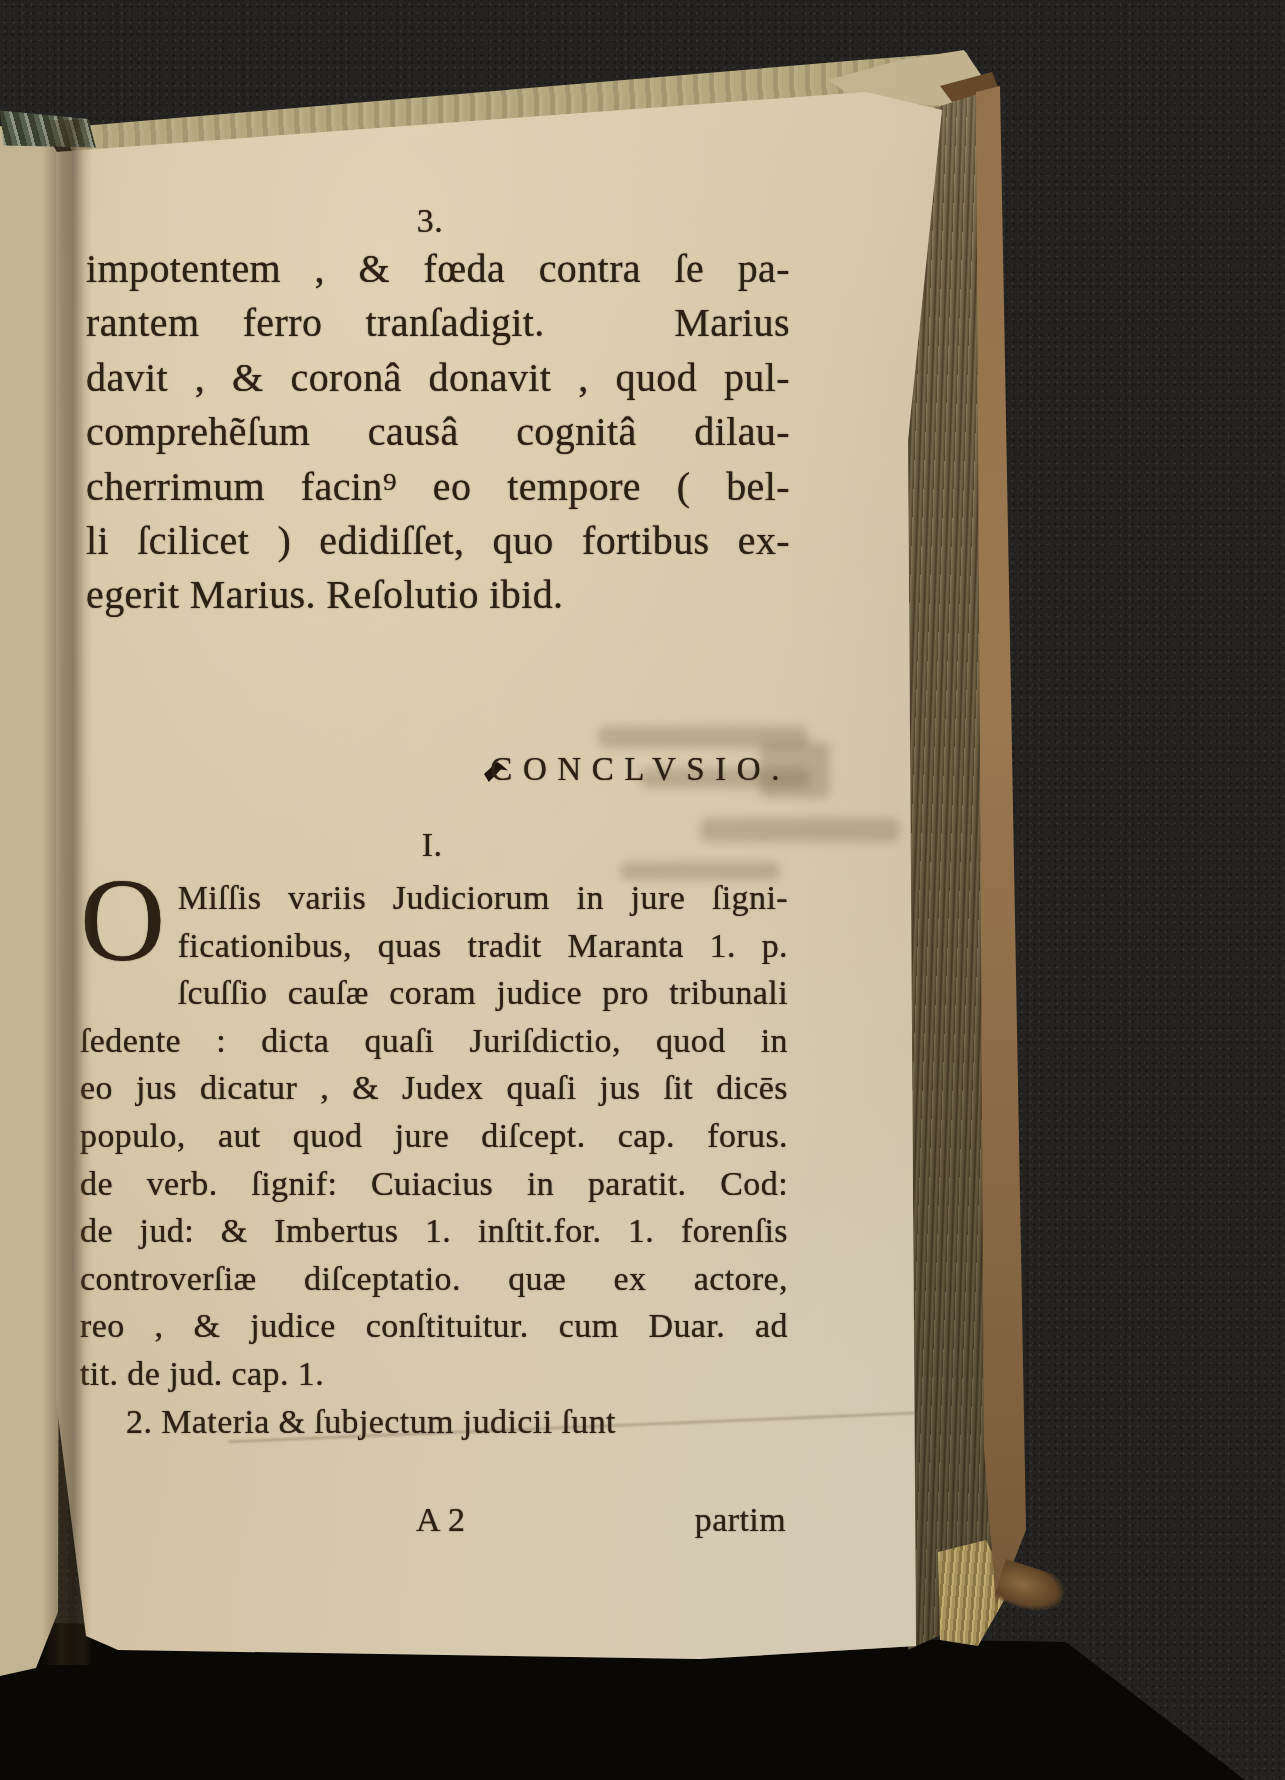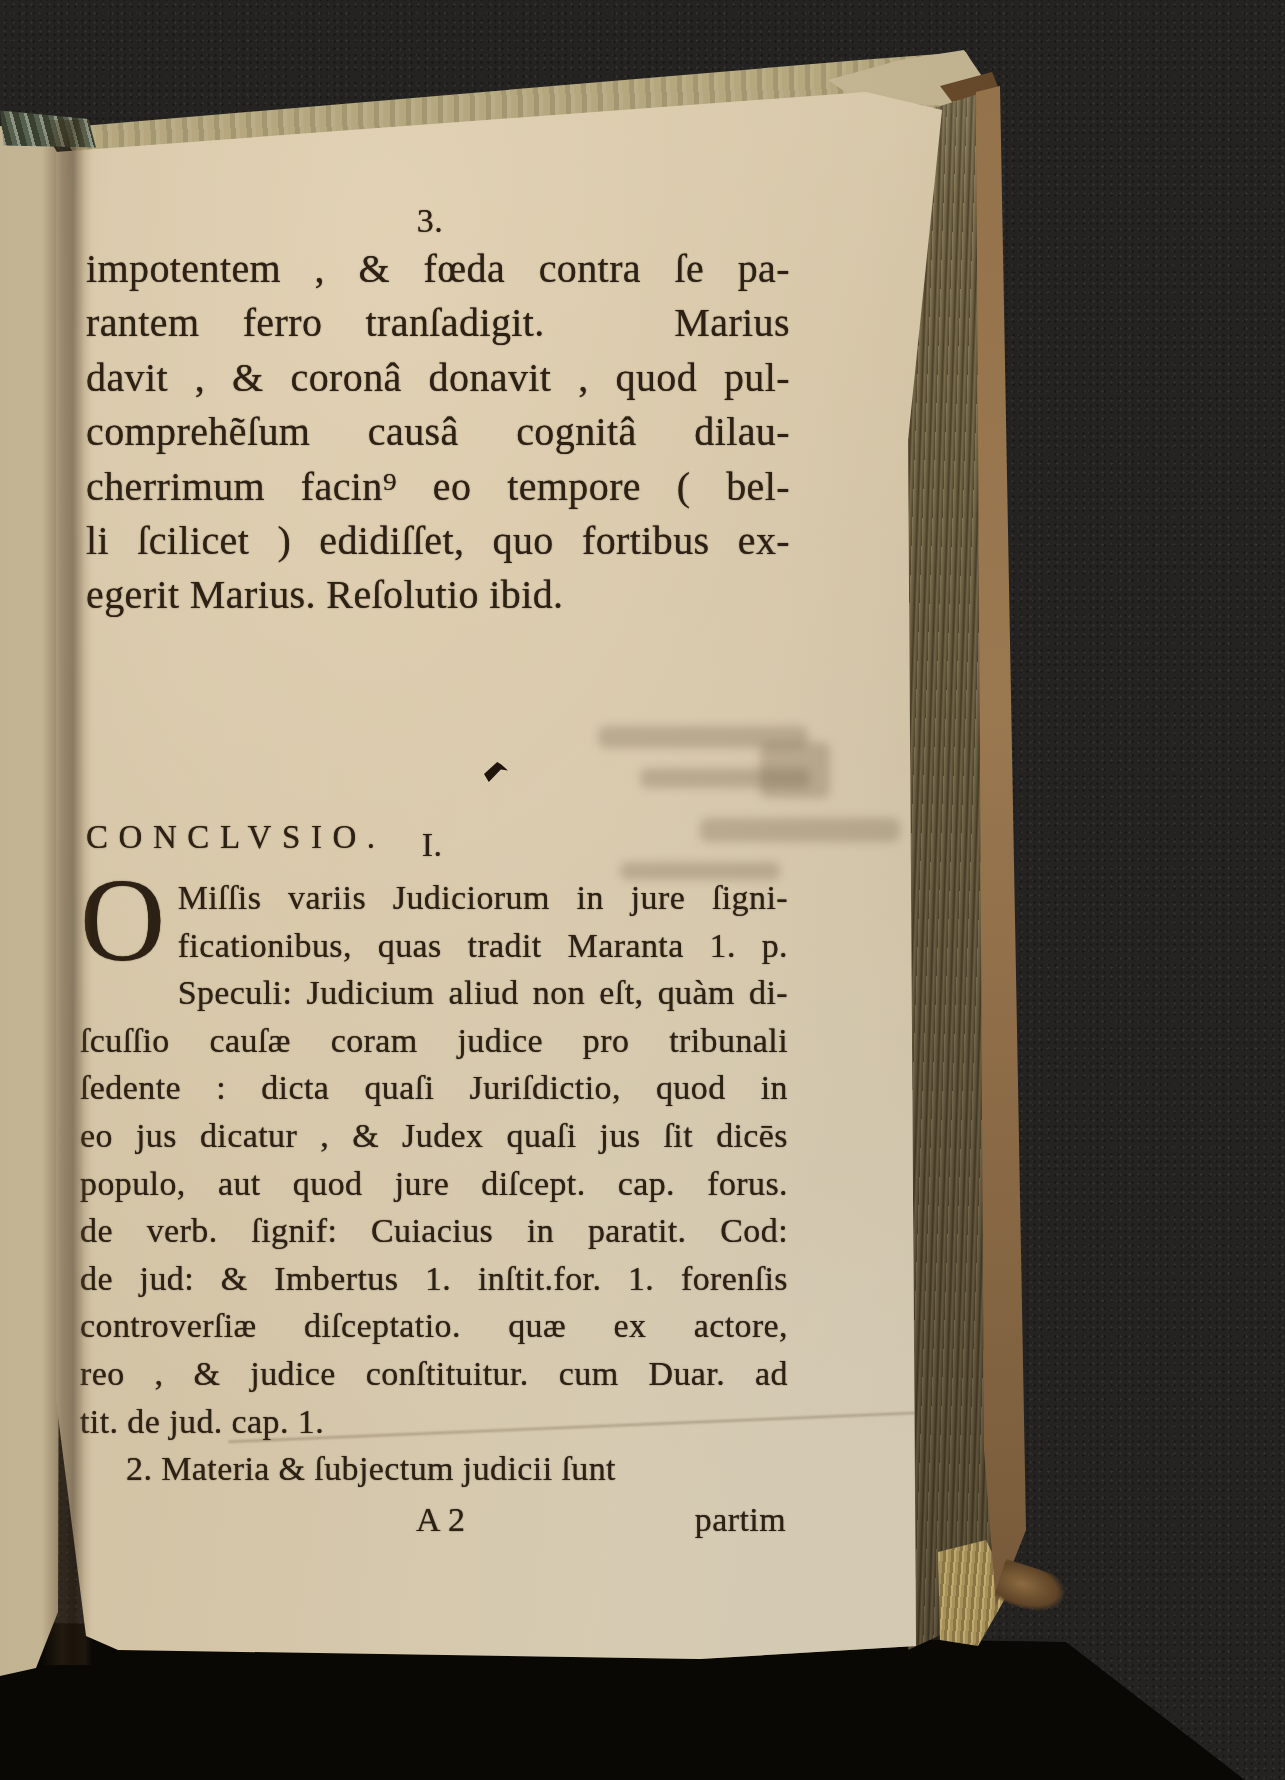--- a/index.html
+++ b/index.html
@@ -107,21 +107,21 @@
   }
   
   .print{color:#2c2114;text-shadow:0 0 1.2px rgba(40,28,16,.85);letter-spacing:.4px;}
   .pagenum{left:385px;top:202px;width:90px;font-size:34px;text-align:center;}
   .para1{left:86px;top:242px;width:704px;font-size:40px;line-height:54.4px;}
   .para2{left:80px;top:874px;width:708px;font-size:34px;line-height:47.6px;}
   .tline{text-align:justify;text-align-last:justify;white-space:normal;}
   .tline.no-just{text-align:center;text-align-last:left;}
   .tline.indent{padding-left:46px;}
   .tline em{font-style:italic;font-size:.84em;letter-spacing:.2px;}
-  .heading{left:86px;top:819px;width:704px;font-size:33px;letter-spacing:.32em;text-align:left;}
+  .heading{left:86px;top:751px;width:704px;font-size:33px;letter-spacing:.32em;text-align:right;}
   .numeral{left:86px;top:826px;width:692px;font-size:34px;text-align:center;}
   .dropcap{
     float:left;font-size:118px;line-height:86px;height:94px;
     padding:4px 12px 0 0;color:#2c2114;
   }
   .sig-row{left:86px;top:1501px;width:700px;font-size:34px;}
   .sig-mark{margin-left:330px;}
   .catchword{float:right;}
 </style>
 </head>
@@ -188,21 +188,20 @@
     </div>
 
   <div class="abs print heading">CONCLVSIO.</div>
 
   <div class="abs print numeral">I.</div>
 
   <div class="abs print para2">
     <span class="dropcap">O</span>
   <div class="tline"><span>Miſſis variis Judiciorum in jure ſigni-</span></div>
       <div class="tline"><span>ficationibus, quas tradit Maranta 1. p.</span></div>
-      <div class="tline"><span>Speculi: Judicium aliud non eſt, quàm di-</span></div>
       <div class="tline"><span>ſcuſſio cauſæ coram judice pro tribunali</span></div>
       <div class="tline"><span>ſedente : dicta quaſi Juriſdictio, quod in</span></div>
       <div class="tline"><span>eo jus dicatur , &amp; Judex quaſi jus ſit dicēs</span></div>
       <div class="tline"><span>populo, aut quod jure diſcept. cap. forus.</span></div>
       <div class="tline"><span>de verb. ſignif: Cuiacius in paratit. Cod:</span></div>
       <div class="tline"><span>de jud: &amp; Imbertus 1. inſtit.for. 1. forenſis</span></div>
       <div class="tline"><span>controverſiæ diſceptatio. quæ ex actore,</span></div>
       <div class="tline"><span>reo , &amp; judice conſtituitur. cum Duar. ad</span></div>
       <div class="tline no-just"><span>tit. de jud. cap. 1.</span></div>
       <div class="tline no-just indent"><span>2. Materia &amp; ſubjectum judicii ſunt</span></div>

